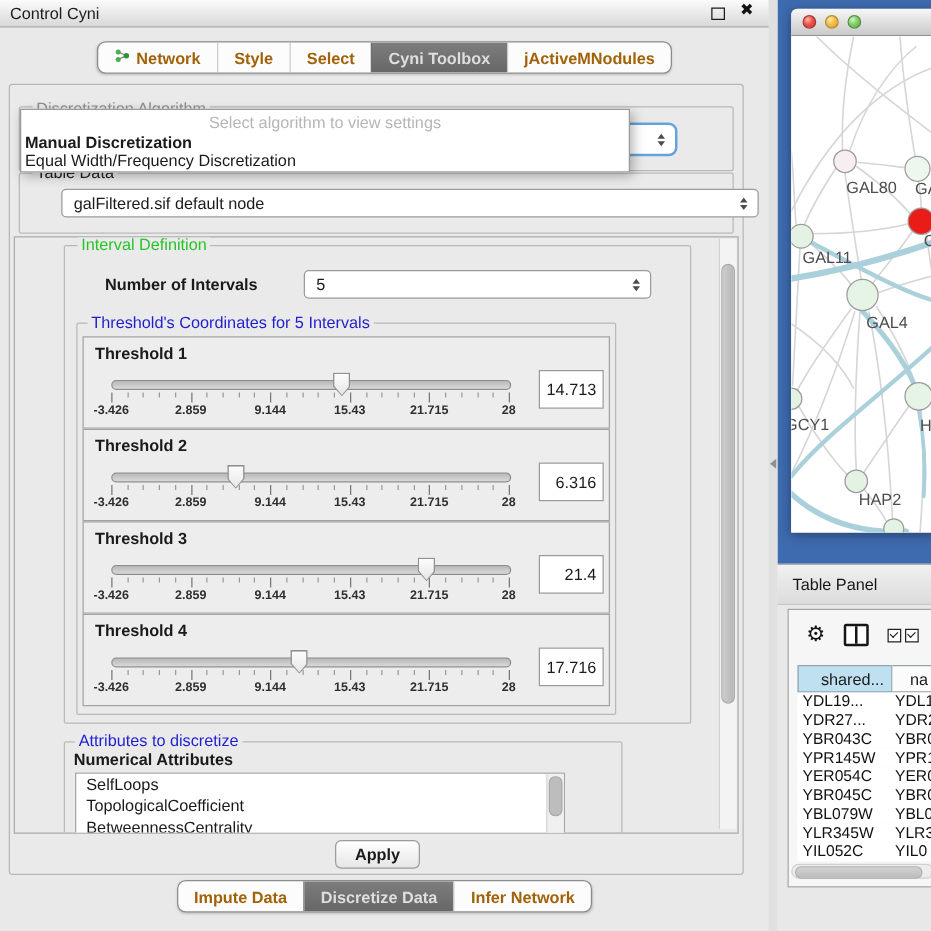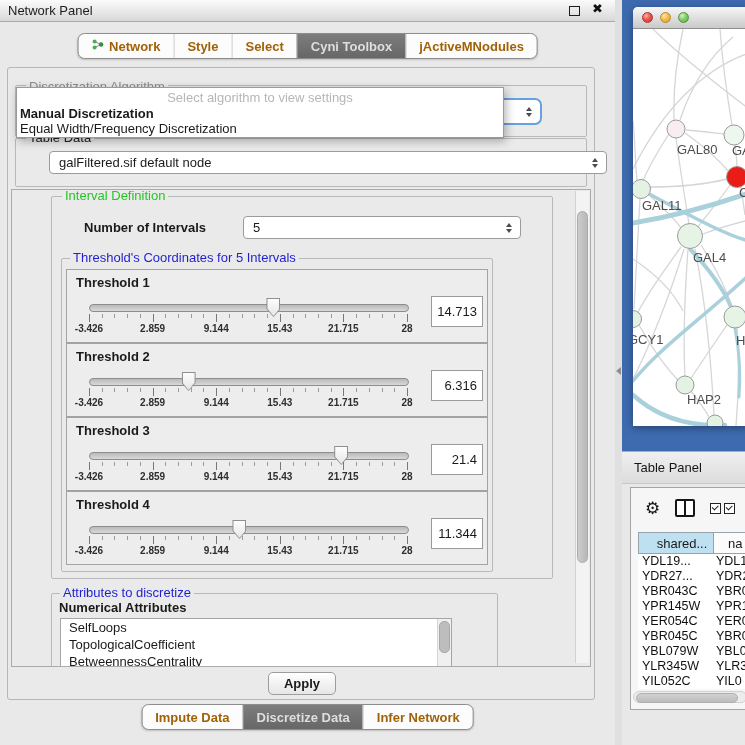--- a/index.html
+++ b/index.html
@@ -129,21 +129,21 @@
 
   svg text{font-family:"Liberation Sans",sans-serif;}
 </style>
 </head>
 <body>
 
 <div id="app">
 
   <div class="cp">
     <div class="cp-titlebar">
-      <span class="cp-title">Network Panel</span>
+      <span class="cp-title">Control Cyni</span>
       <span class="float-btn"></span>
       <span class="close-btn">✖</span>
     </div>
 
     <div class="tabbar top" id="topTabs">
         <div class="tab">
           <span><svg width="13" height="13" viewBox="0 0 13 13">
               <path d="M3 3.5 L9.5 6.5 L3 9.5" stroke="#8a8a8a" stroke-width="1" fill="none"></path>
               <circle cx="3" cy="3.5" r="2" fill="#46b050"></circle>
               <circle cx="3" cy="9.5" r="2" fill="#46b050"></circle>
@@ -373,21 +373,21 @@
                     <div class="tick major" style="left: 100%;"></div>
                   </div>
                   <div class="tp-scale">
                     <span style="left: 0%;">-3.426</span>
                     <span style="left: 20%;">2.859</span>
                     <span style="left: 40%;">9.144</span>
                     <span style="left: 60%;">15.43</span>
                     <span style="left: 80%;">21.715</span>
                     <span style="left: 100%;">28</span>
                   </div>
-                  <div class="tp-value">11.344</div>
+                  <div class="tp-value">17.716</div>
                 </div>
               </div>
           </div>
         </div>
 
         <div class="group" style="left:39px;top:403px;width:445px;height:110px;">
           <span class="group-title t-blue" style="left:8px;">Attributes to discretize</span>
           <span class="attrs-label">Numerical Attributes</span>
           <div class="listbox" id="attrList">
             <div class="list-sb">

